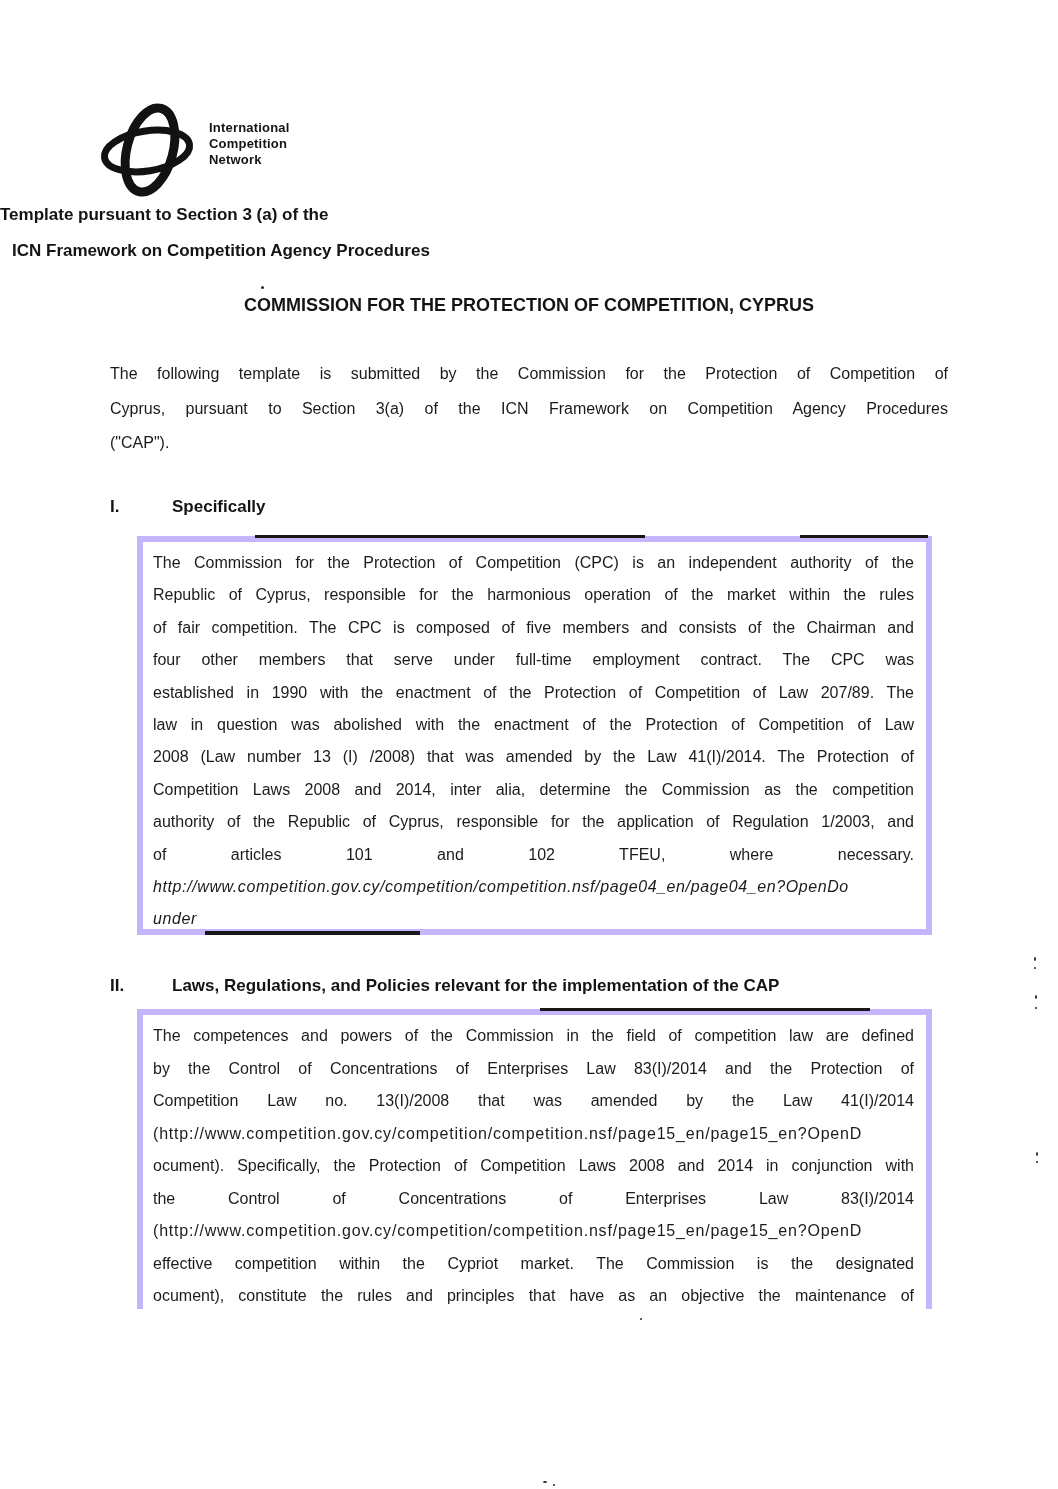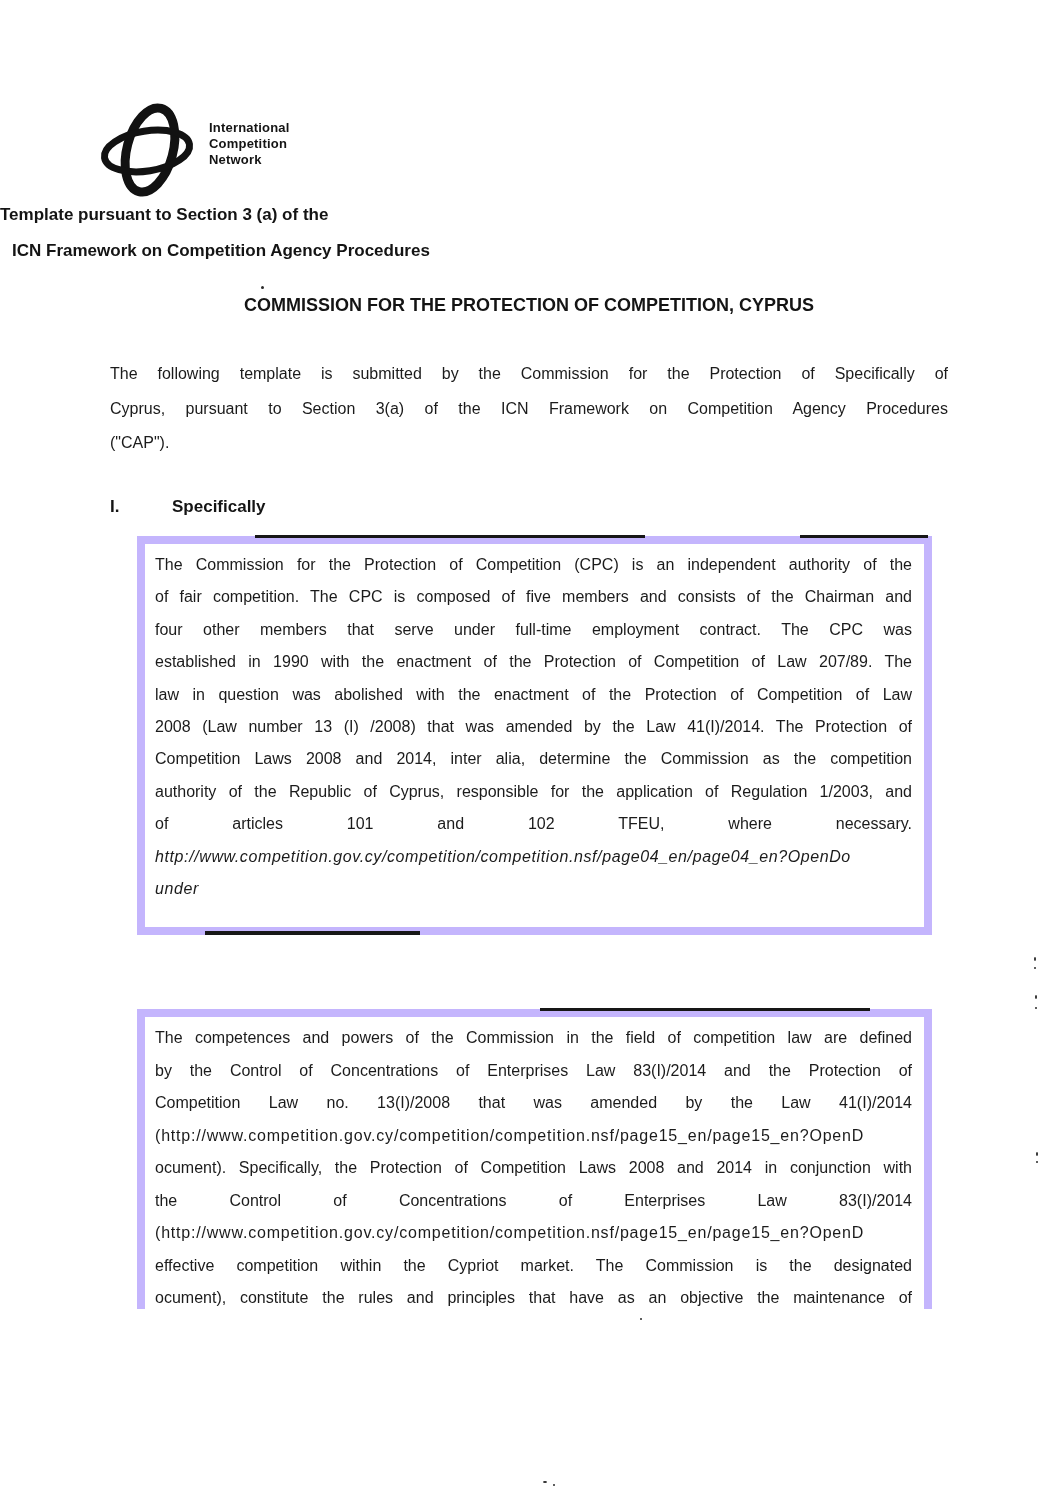--- a/index.html
+++ b/index.html
@@ -19,21 +19,21 @@
   .intro .ln{height:34.7px;line-height:34.7px;}
   .just{text-align:justify;text-align-last:justify;}
   
   .sec{position:absolute;left:110px;font-weight:bold;font-size:17px;color:#141414;}
   .sec .num{display:inline-block;width:62px;}
   #sec1{top:497px;}
   #sec2{top:976px;}
   
   .box{
     position:absolute;left:137px;width:795px;box-sizing:border-box;
-    border:8px solid #c4b5fd;padding:5px 12px 0 10px;font-size:16px;overflow:hidden;
+    border:6px solid #c4b5fd;padding:5px 12px 0 10px;font-size:16px;overflow:hidden;
   }
   #box1{top:536px;height:399px;}
   #box2{top:1009px;height:300px;border-bottom:none;}
   .box .ln{height:32.4px;line-height:32.4px;white-space:nowrap;}
   .box .ln.just{white-space:normal;}
   #box2 .ln{height:32.5px;line-height:32.5px;}
   .lnk{}
   .url{letter-spacing:.8px;}
   .url.it{font-style:italic;letter-spacing:.6px;}
   
@@ -59,43 +59,47 @@
     <div>Network</div>
   </div>
 
   <div class="title">
     <div class="t1">Template pursuant to Section 3 (a) of the</div>
     <div class="t2">ICN Framework on Competition Agency Procedures</div>
   </div>
   <div class="doc-heading">COMMISSION FOR THE PROTECTION OF COMPETITION, CYPRUS</div>
 
   <div class="intro">
-    <div class="ln just">The following template is submitted by the Commission for the Protection of Specifically of</div>
+    <div class="ln just">The following template is submitted by the Commission for the Protection of Competition of</div>
     <div class="ln just">Cyprus, pursuant to Section 3(a) of the ICN Framework on Competition Agency Procedures</div>
     <div class="ln">("CAP").</div>
   </div>
 
   <div class="sec" id="sec1">
     <span class="num">I.</span><span>Specifically</span>
   </div>
 
   <div class="box" id="box1">
     <div class="ln just">The Commission for the Protection of Competition (CPC) is an independent authority of the</div>
+    <div class="ln just">Republic of Cyprus, responsible for the harmonious operation of the market within the rules</div>
     <div class="ln just">of fair competition. The CPC is composed of five members and consists of the Chairman and</div>
     <div class="ln just">four other members that serve under full-time employment contract. The CPC was</div>
     <div class="ln just">established in 1990 with the enactment of the Protection of Competition of Law 207/89. The</div>
     <div class="ln just">law in question was abolished with the enactment of the Protection of Competition of Law</div>
     <div class="ln just">2008 (Law number 13 (I) /2008) that was amended by the Law 41(I)/2014. The Protection of</div>
     <div class="ln just">Competition Laws 2008 and 2014, inter alia, determine the Commission as the competition</div>
     <div class="ln just">authority of the Republic of Cyprus, responsible for the application of Regulation 1/2003, and</div>
     <div class="ln just">of articles 101 and 102 TFEU, where necessary.</div>
     <div class="ln url it"><span class="lnk">http://www.competition.gov.cy/competition/competition.nsf/page04_en/page04_en?OpenDo</span></div>
     <div class="ln url it"><span class="lnk">under</span></div>
   </div>
 
+  <div class="sec" id="sec2">
+    <span class="num">II.</span><span>Laws, Regulations, and Policies relevant for the implementation of the CAP</span>
+  </div>
 
   <div class="box" id="box2">
     <div class="ln just">The competences and powers of the Commission in the field of competition law are defined</div>
     <div class="ln just">by the Control of Concentrations of Enterprises Law 83(I)/2014 and the Protection of</div>
     <div class="ln just">Competition Law no. 13(I)/2008 that was amended by the Law 41(I)/2014</div>
     <div class="ln url"><span>(</span><span class="lnk">http://www.competition.gov.cy/competition/competition.nsf/page15_en/page15_en?OpenD</span></div>
     <div class="ln just"><span class="lnk">ocument</span><span>). Specifically, the Protection of Competition Laws 2008 and 2014 in conjunction with</span></div>
     <div class="ln just">the Control of Concentrations of Enterprises Law 83(I)/2014</div>
     <div class="ln url"><span>(</span><span class="lnk">http://www.competition.gov.cy/competition/competition.nsf/page15_en/page15_en?OpenD</span></div>
     <div class="ln just">effective competition within the Cypriot market. The Commission is the designated</div>

